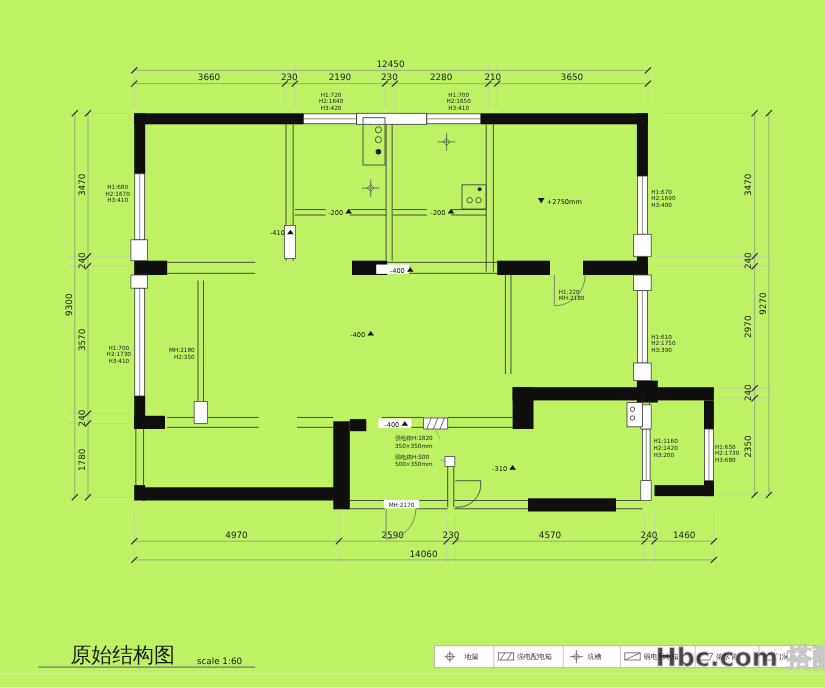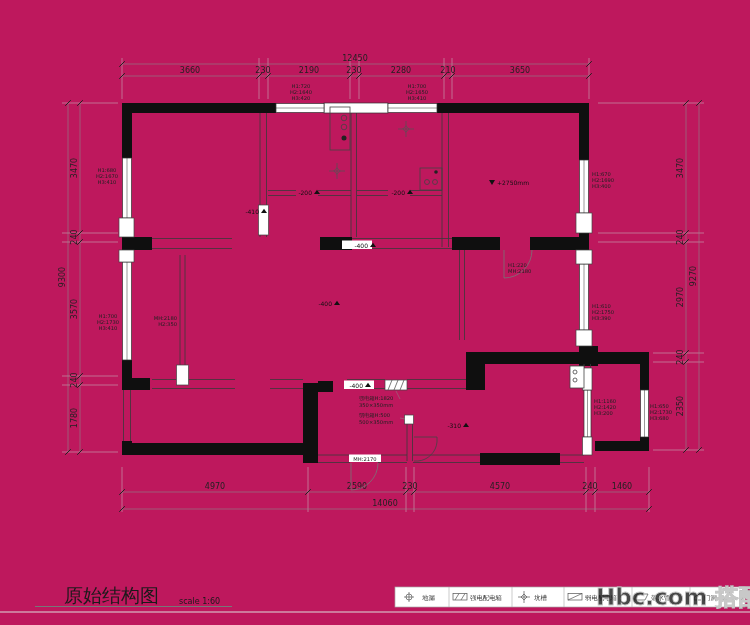--- a/index.html
+++ b/index.html
@@ -1,16 +1,16 @@
 <!DOCTYPE html>
 <html><head>
 <meta charset="utf-8">
 <style>
   html,body{margin:0;padding:0;background:#fff;}
-  #stage{position:relative;width:750px;height:625px;background:#be185d;overflow:hidden;
+  #stage{position:relative;width:750px;height:625px;background:#bef264;overflow:hidden;
          font-family:"DejaVu Sans", sans-serif;}
   svg{position:absolute;inset:0;}
   text{fill:#1a1a1a;}
   .dimtxt{font-size:8px;fill:#222;}
   .lbl{font-size:5.2px;fill:#222;}
   .mark{font-size:6px;fill:#111;}
   .legtxt{font-size:6.4px;fill:#333;}
 </style>
 </head>
 <body>

